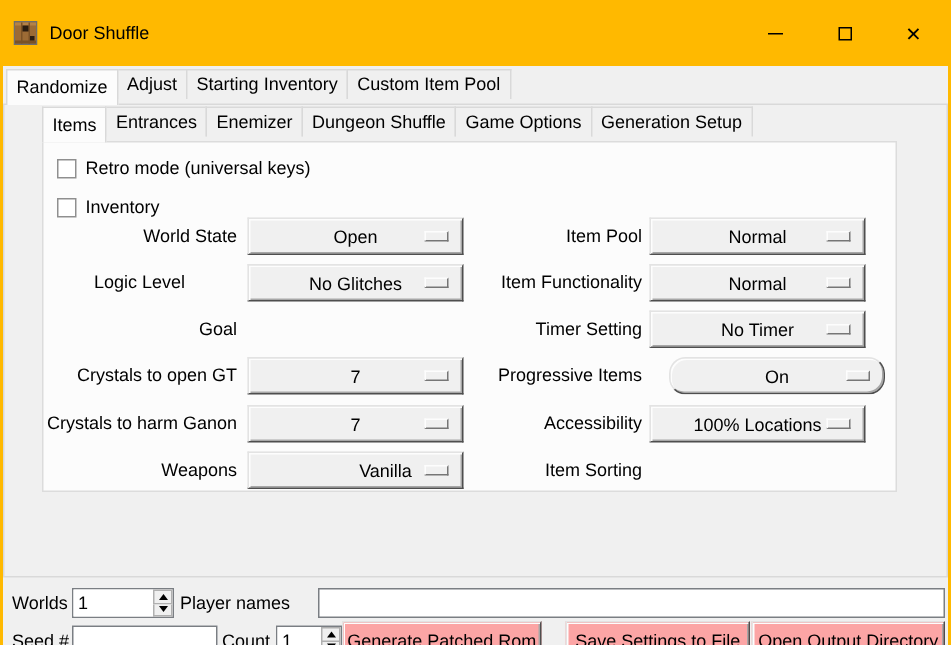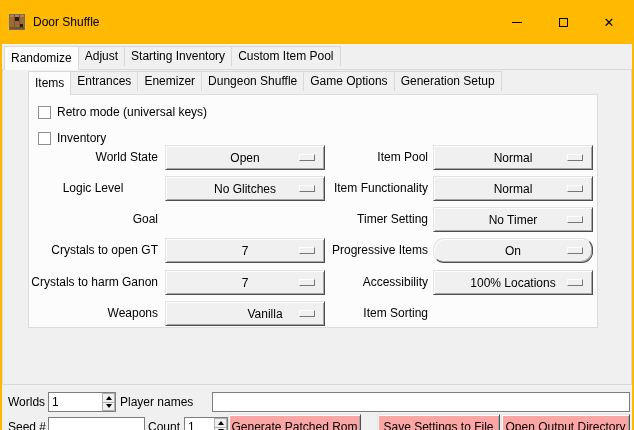--- a/index.html
+++ b/index.html
@@ -32,21 +32,21 @@
   .pane-outer { position:absolute; left:0; top:25px; width:630px; height:316px;
                 background:#f0f0f0; border:1px solid #d9d9d9; }
   .pane-inner { position:absolute; left:26px; top:50px; width:570px; height:234px;
                 background:#fcfcfc; border:1px solid #dcdcdc; z-index:1; }
 
   .abs { position:absolute; z-index:2; }
   .cb-box { width:13px; height:13px; background:#fff; border:1px solid #8f8f8f; }
   .cb-label { height:15px; line-height:15px; white-space:nowrap; }
 
   .fld-label { width:130px; height:25px; line-height:25px; text-align:right; white-space:nowrap; }
-  .dd { width:160px; height:25px; background:#f0f0f0;
+  .dd { width:144px; height:25px; background:#f0f0f0;
         border:1px solid; border-color:#e3e3e3 #4e4e4e #4e4e4e #e3e3e3;
         box-shadow: inset 1px 1px 0 #fdfdfd, inset -1px -1px 0 #a7a7a7;
         display:flex; align-items:center; justify-content:center; cursor:default; }
   .dd-val { white-space:nowrap; }
   .dd-ind { position:absolute; right:9px; top:50%; margin-top:-4px; width:16px; height:7px;
             background:#f0f0f0; border:1px solid; border-color:#fdfdfd #767676 #767676 #fdfdfd; }
 
   .btn { background:#fca5a5; border:1px solid; border-color:#e3e3e3 #4e4e4e #4e4e4e #e3e3e3;
          box-shadow: inset 1px 1px 0 #fdfdfd, inset -1px -1px 0 #a7a7a7;
          display:flex; align-items:center; justify-content:center; white-space:nowrap; cursor:default; }
@@ -167,21 +167,21 @@
       <div class="dd-ind"></div>
     </div>
 
     <div class="abs fld-label" style="left:296px; top:163px;">Timer Setting</div>
     <div class="abs dd" style="left:431px; top:163px;">
       <span class="dd-val">No Timer</span>
       <div class="dd-ind"></div>
     </div>
 
     <div class="abs fld-label" style="left:296px; top:194px;">Progressive Items</div>
-    <div class="abs dd" style="left:431px; top:194px;border-radius:11px;">
+    <div class="abs dd" style="left:444px; top:194px;border-radius:11px;">
       <span class="dd-val">On</span>
       <div class="dd-ind"></div>
     </div>
 
     <div class="abs fld-label" style="left:296px; top:226px;">Accessibility</div>
     <div class="abs dd" style="left:431px; top:226px;">
       <span class="dd-val">100% Locations</span>
       <div class="dd-ind"></div>
     </div>
 

